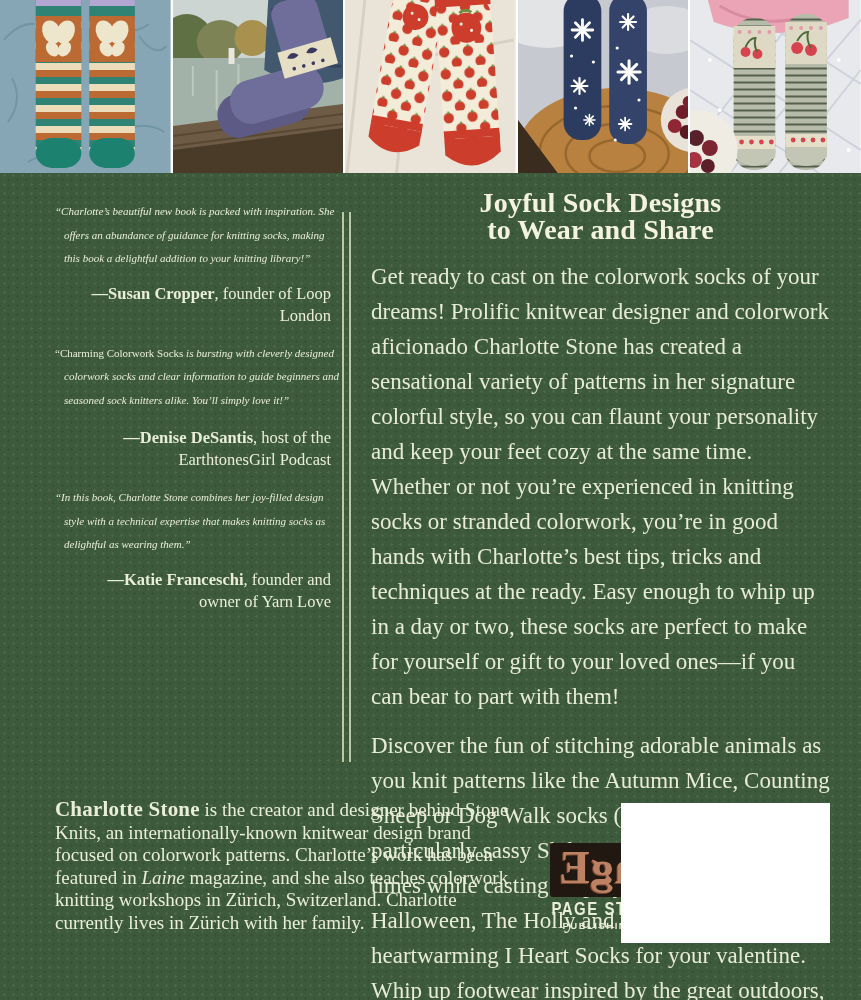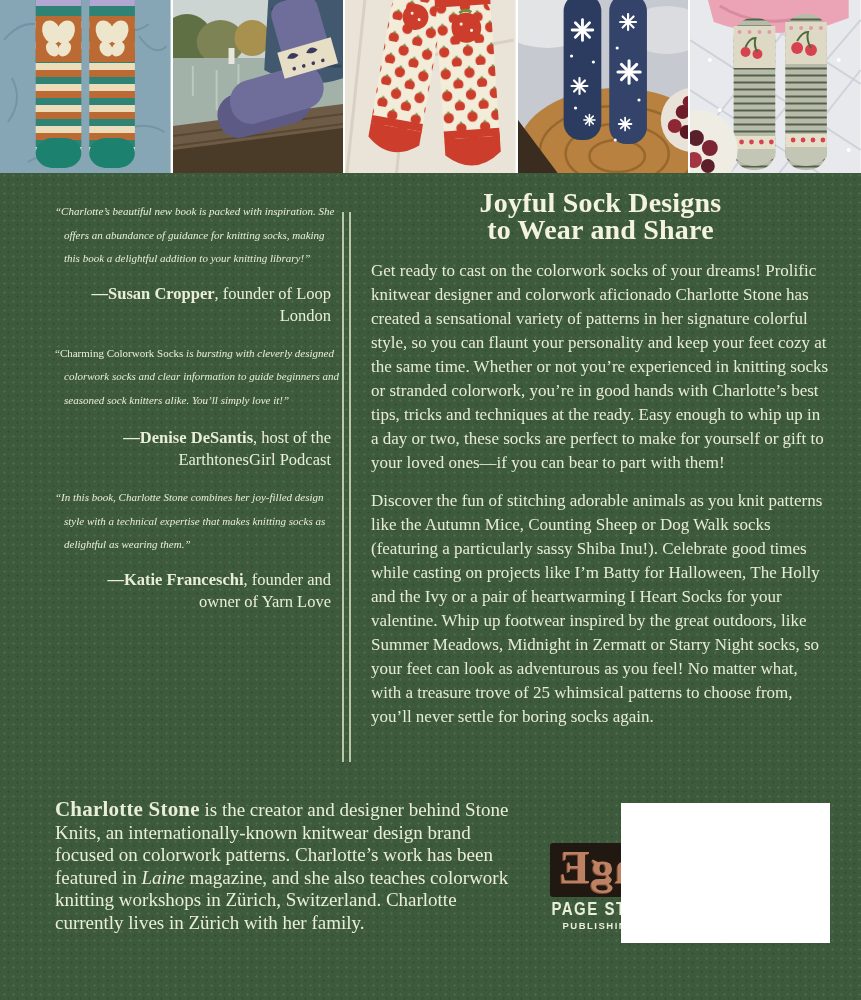--- a/index.html
+++ b/index.html
@@ -38,21 +38,21 @@
     position:absolute;left:342px;top:212px;height:550px;width:5px;
     border-left:2px solid #c9d6b4;border-right:2px solid #c9d6b4;opacity:.9;
   }
   
   .right-col{position:absolute;left:371px;top:189px;width:459px;}
   .main-heading{
     margin:0 0 16px 0;text-align:center;font-size:28px;line-height:27px;
     font-weight:bold;color:#f4f3e1;letter-spacing:.2px;
   }
   .right-col p.body{
-    margin:0 0 14px 0;font-size:17px;line-height:24px;color:#e7ecd4;
+    margin:0 0 14px 0;font-size:23px;line-height:35px;color:#e7ecd4;
   }
   
   .bio{position:absolute;left:55px;top:798px;width:455px;}
   .bio p{margin:0;font-size:19px;line-height:22.6px;color:#e9eed8;}
   .bio strong{font-size:21px;letter-spacing:.2px;}
   .bio em{font-style:italic;}
   
   .publisher{position:absolute;left:527px;top:843px;width:170px;text-align:center;}
   .logo-blocks{
     display:inline-block;background:#211811;border-radius:3px;

